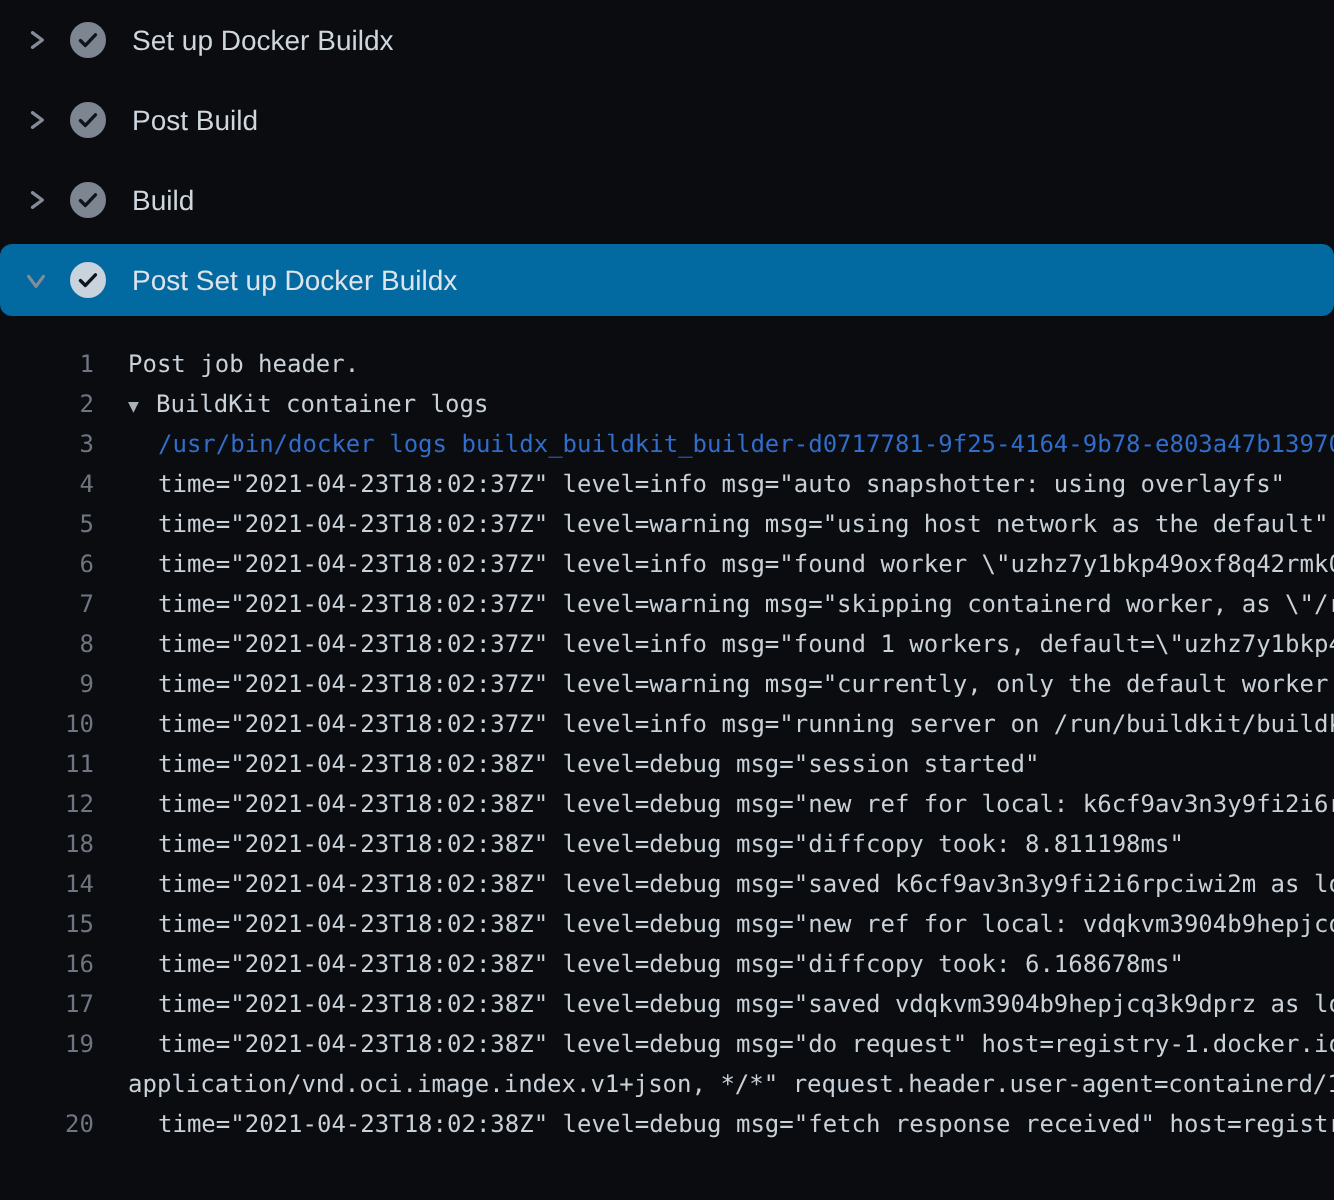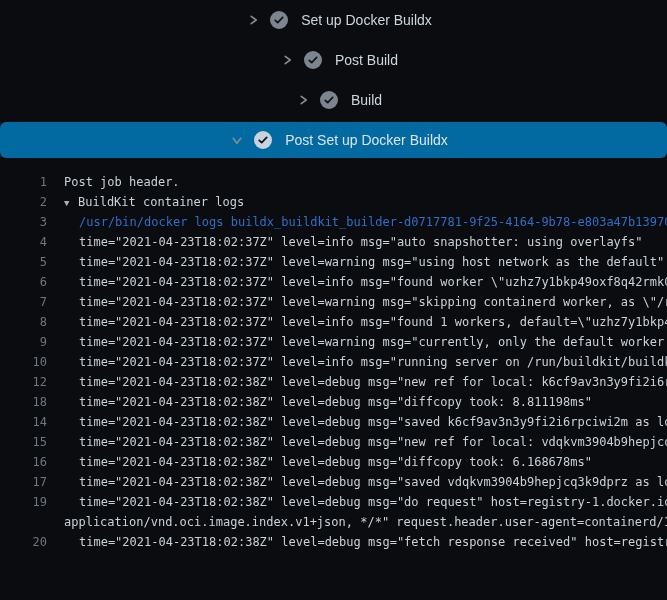--- a/index.html
+++ b/index.html
@@ -10,21 +10,20 @@
   }
   .viewport { width: 667px; height: 600px; overflow: hidden; position: relative; }
 
   
   .steps { padding-top: 2px; }
   .step {
     height: 36px; margin-bottom: 4px;
     display: flex; align-items: center;
     padding-left: 10px; border-radius: 6px;
     cursor: pointer;
-    justify-content: center;
   }
   .step.expanded { background: #0369a1; }
   .chev {
     width: 16px; height: 12px; flex: none;
     display: flex; align-items: center; justify-content: center;
     margin-right: 9px; color: #848d97;
   }
   .chev svg { display: block; }
   .status { width: 18px; height: 18px; flex: none; margin-right: 13px; color: #7d8590; }
   .step.expanded .status { color: #c9d3dd; }
@@ -156,20 +155,24 @@
     </div>
       <div class="log-row indent">
       <span class="ln">9</span>
       <span class="lt">time="2021-04-23T18:02:37Z" level=warning msg="currently, only the default worker can b</span>
     </div>
       <div class="log-row indent">
       <span class="ln">10</span>
       <span class="lt">time="2021-04-23T18:02:37Z" level=info msg="running server on /run/buildkit/buildkitd.s</span>
     </div>
       <div class="log-row indent">
+      <span class="ln">11</span>
+      <span class="lt">time="2021-04-23T18:02:38Z" level=debug msg="session started"</span>
+    </div>
+      <div class="log-row indent">
       <span class="ln">12</span>
       <span class="lt">time="2021-04-23T18:02:38Z" level=debug msg="new ref for local: k6cf9av3n3y9fi2i6rpciw</span>
     </div>
       <div class="log-row indent">
       <span class="ln">18</span>
       <span class="lt">time="2021-04-23T18:02:38Z" level=debug msg="diffcopy took: 8.811198ms"</span>
     </div>
       <div class="log-row indent">
       <span class="ln">14</span>
       <span class="lt">time="2021-04-23T18:02:38Z" level=debug msg="saved k6cf9av3n3y9fi2i6rpciwi2m as local.s</span>

